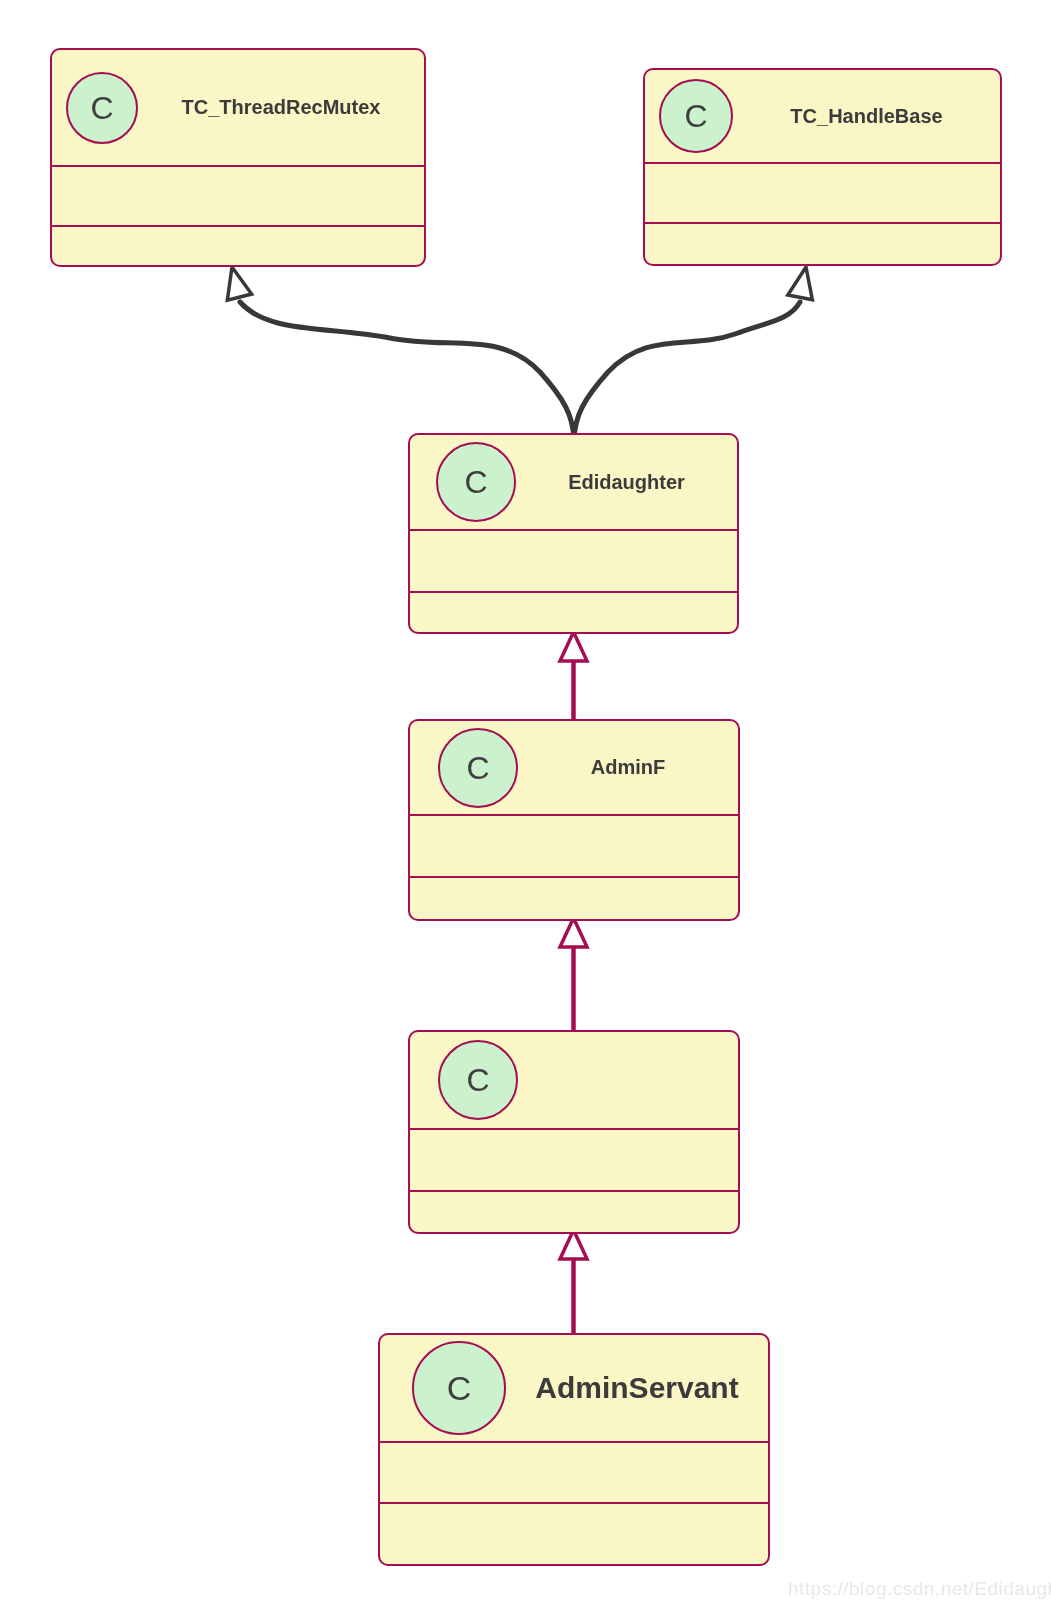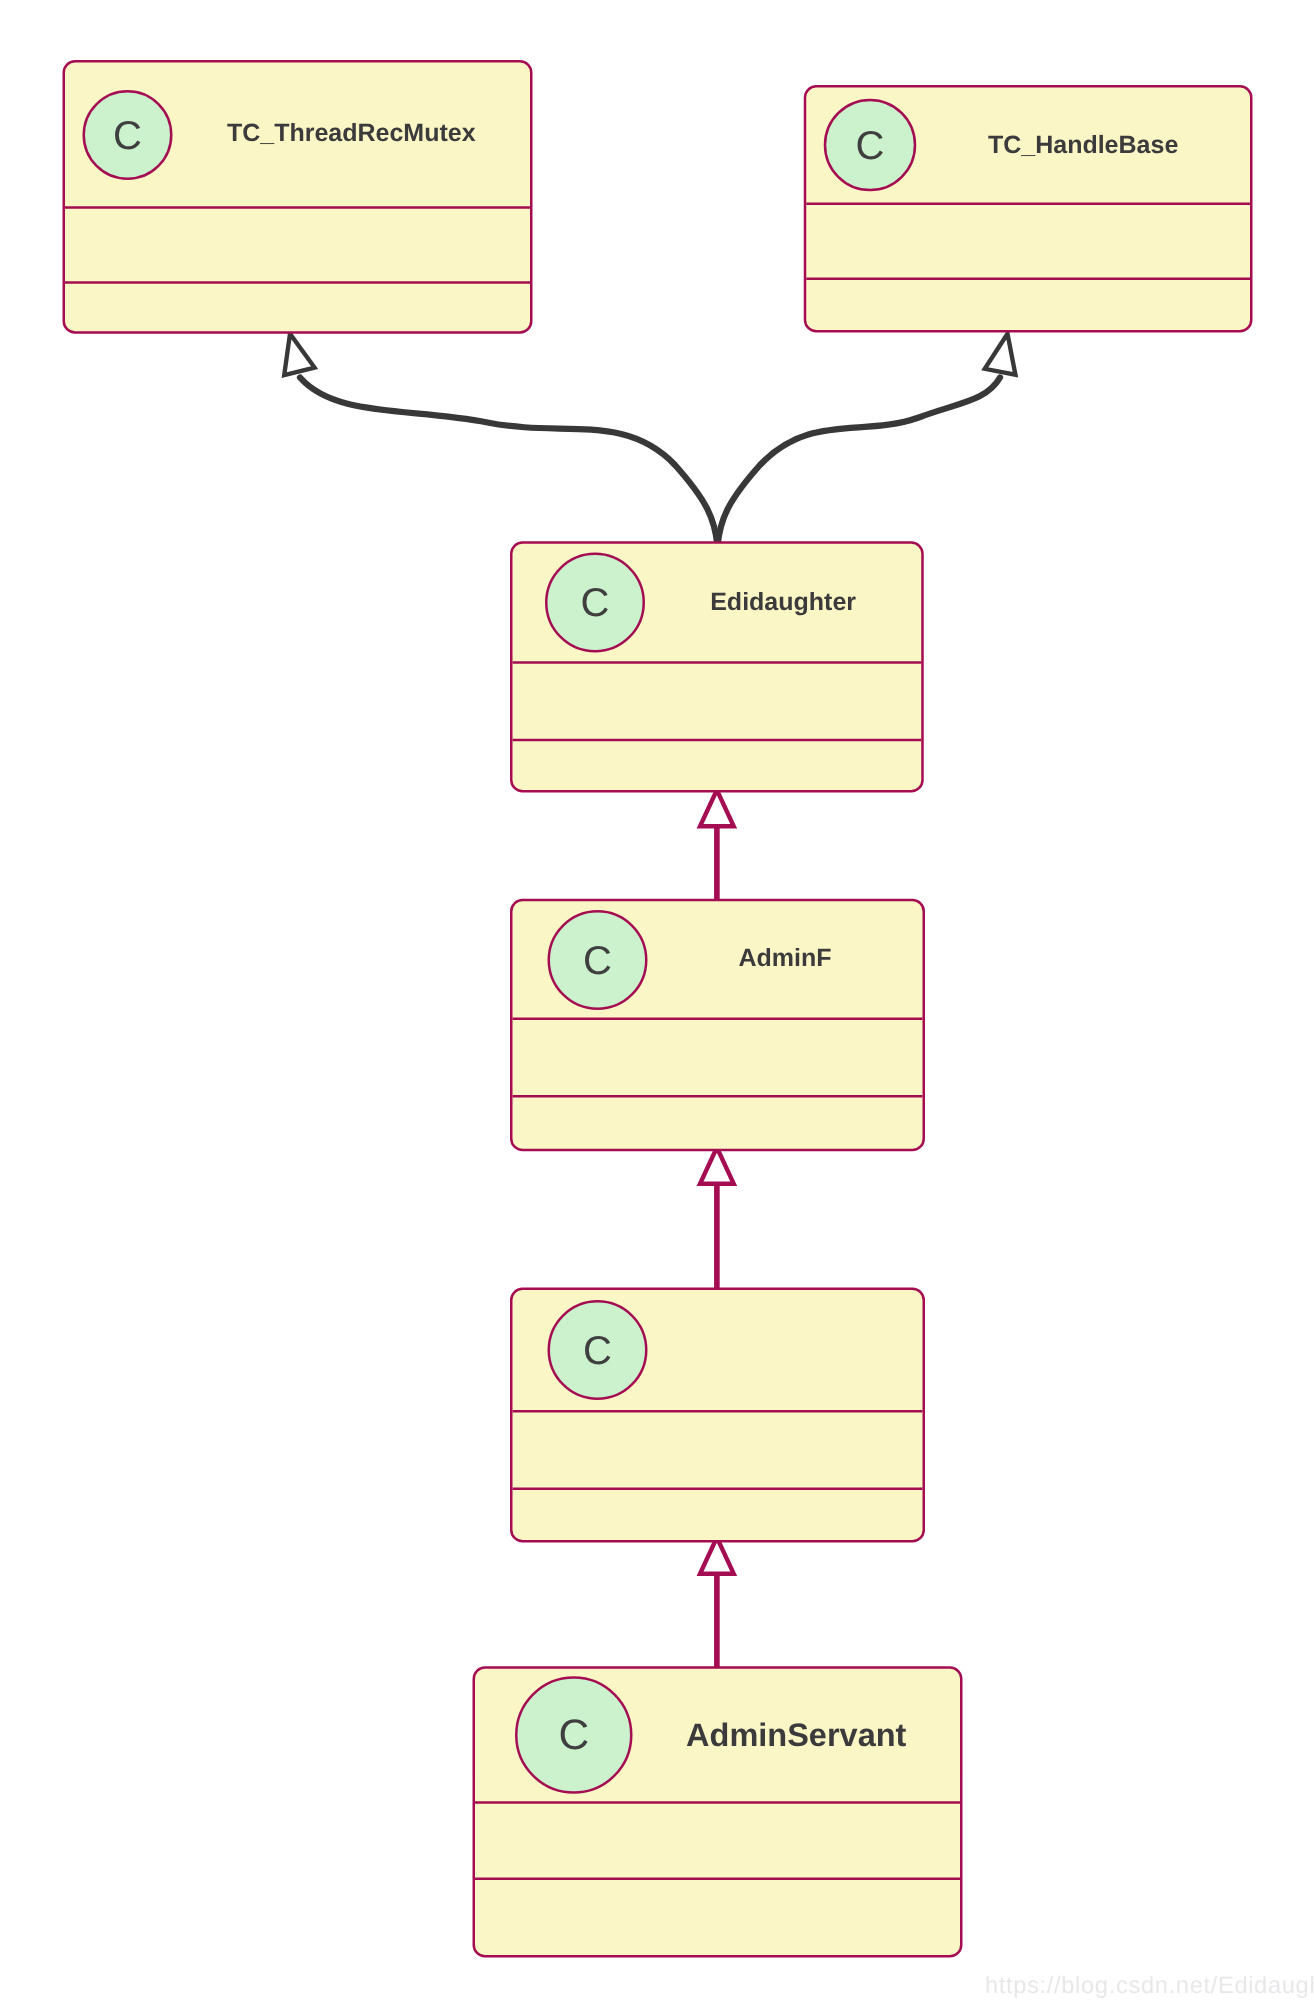--- a/index.html
+++ b/index.html
@@ -121,19 +121,19 @@
   </div>
   <div class="compartment" style="height:60px;"></div>
   <div class="compartment" style="height:40px;"></div>
 </div>
 
 <div class="uml-class" style="left:378px;top:1333px;width:392px;">
   <div class="title" style="height:106px;">
     <span class="circle" style="width:94px;height:94px;margin-left:32px;font-size:34px;">
       <span>C</span>
     </span>
-    <span class="cname" style="font-size:26px;">AdminServant</span>
+    <span class="cname" style="font-size:30px;">AdminServant</span>
   </div>
   <div class="compartment" style="height:59px;"></div>
   <div class="compartment" style="height:60px;"></div>
 </div>
 
 <div class="watermark">https://blog.csdn.net/Edidaughter</div>
 
 </body></html>

